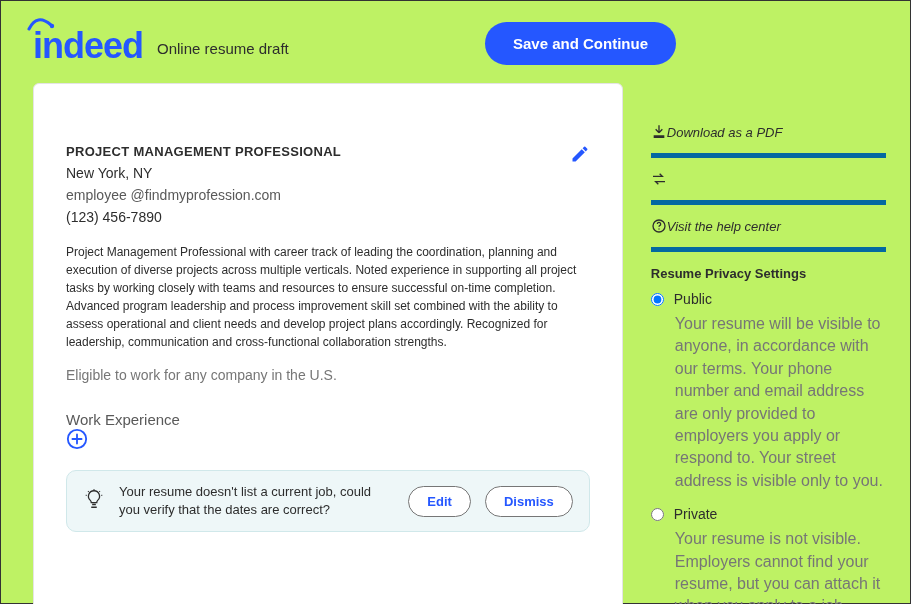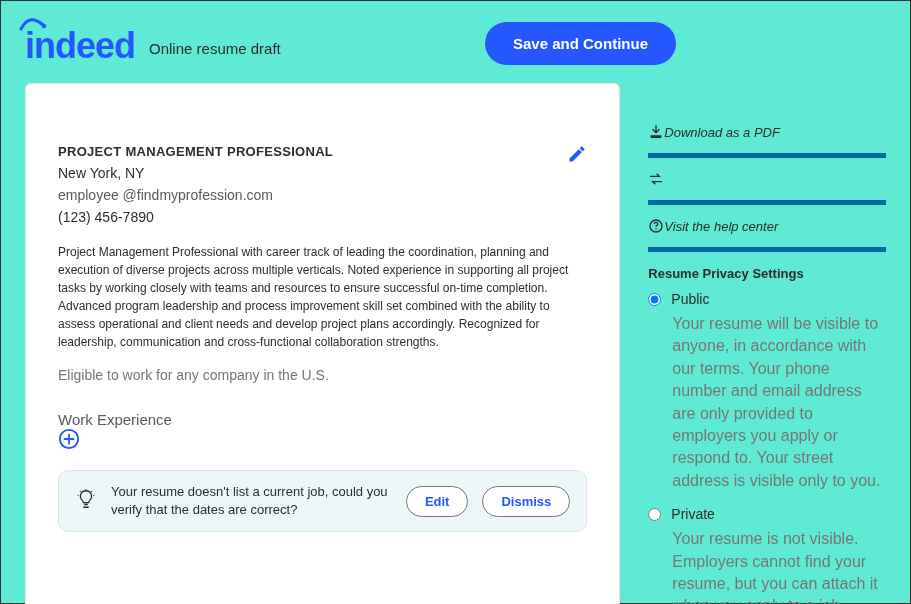--- a/index.html
+++ b/index.html
@@ -1,17 +1,17 @@
 <!DOCTYPE html>
 <html><head>
   <meta charset="utf-8">
   <style>
     * { box-sizing: border-box; margin: 0; padding: 0; }
     body { font-family: -apple-system, BlinkMacSystemFont, "Segoe UI", Helvetica, Arial, sans-serif; background: #fff; color: #2d2d2d; width: 911px; height: 604px; overflow: hidden; position: relative; }
-    .frame { border: 1px solid #333; width: 911px; height: 604px; position: relative; background: #5eead4; }
+    .frame { border: 1px solid #333; width: 911px; height: 604px; position: relative; background: #bef264; padding-left: 8px; }
     .header { display: flex; align-items: center; padding: 18px 24px 16px 24px; }
     .logo { color: #2557ff; font-size: 36px; font-weight: 700; letter-spacing: -1px; display: flex; align-items: center; position: relative; padding-top: 6px; }
     .logo-arc { position: absolute; top: -2px; left: -6px; }
     .tagline { font-size: 15px; color: #2d2d2d; margin-left: 14px; margin-top: 10px; }
     .save-btn { margin-left: auto; margin-right: 210px; background: #2557ff; color: #fff; border: none; border-radius: 24px; padding: 13px 28px; font-size: 15px; font-weight: 700; cursor: pointer; }
     .content { display: flex; gap: 28px; padding: 0 24px; }
     .resume-card { width: 596px; background: #fff; border: 1px solid #e4e4e4; border-radius: 6px; padding: 60px 32px 24px 32px; position: relative; }
     .edit-icon { position: absolute; top: 60px; right: 32px; color: #2557ff; cursor: pointer; }
     .name { font-size: 24px; font-weight: 500; color: #2d2d2d; margin-bottom: 18px; }
     .role { font-size: 13px; font-weight: 700; letter-spacing: 0.3px; color: #2d2d2d; margin-bottom: 6px; }

